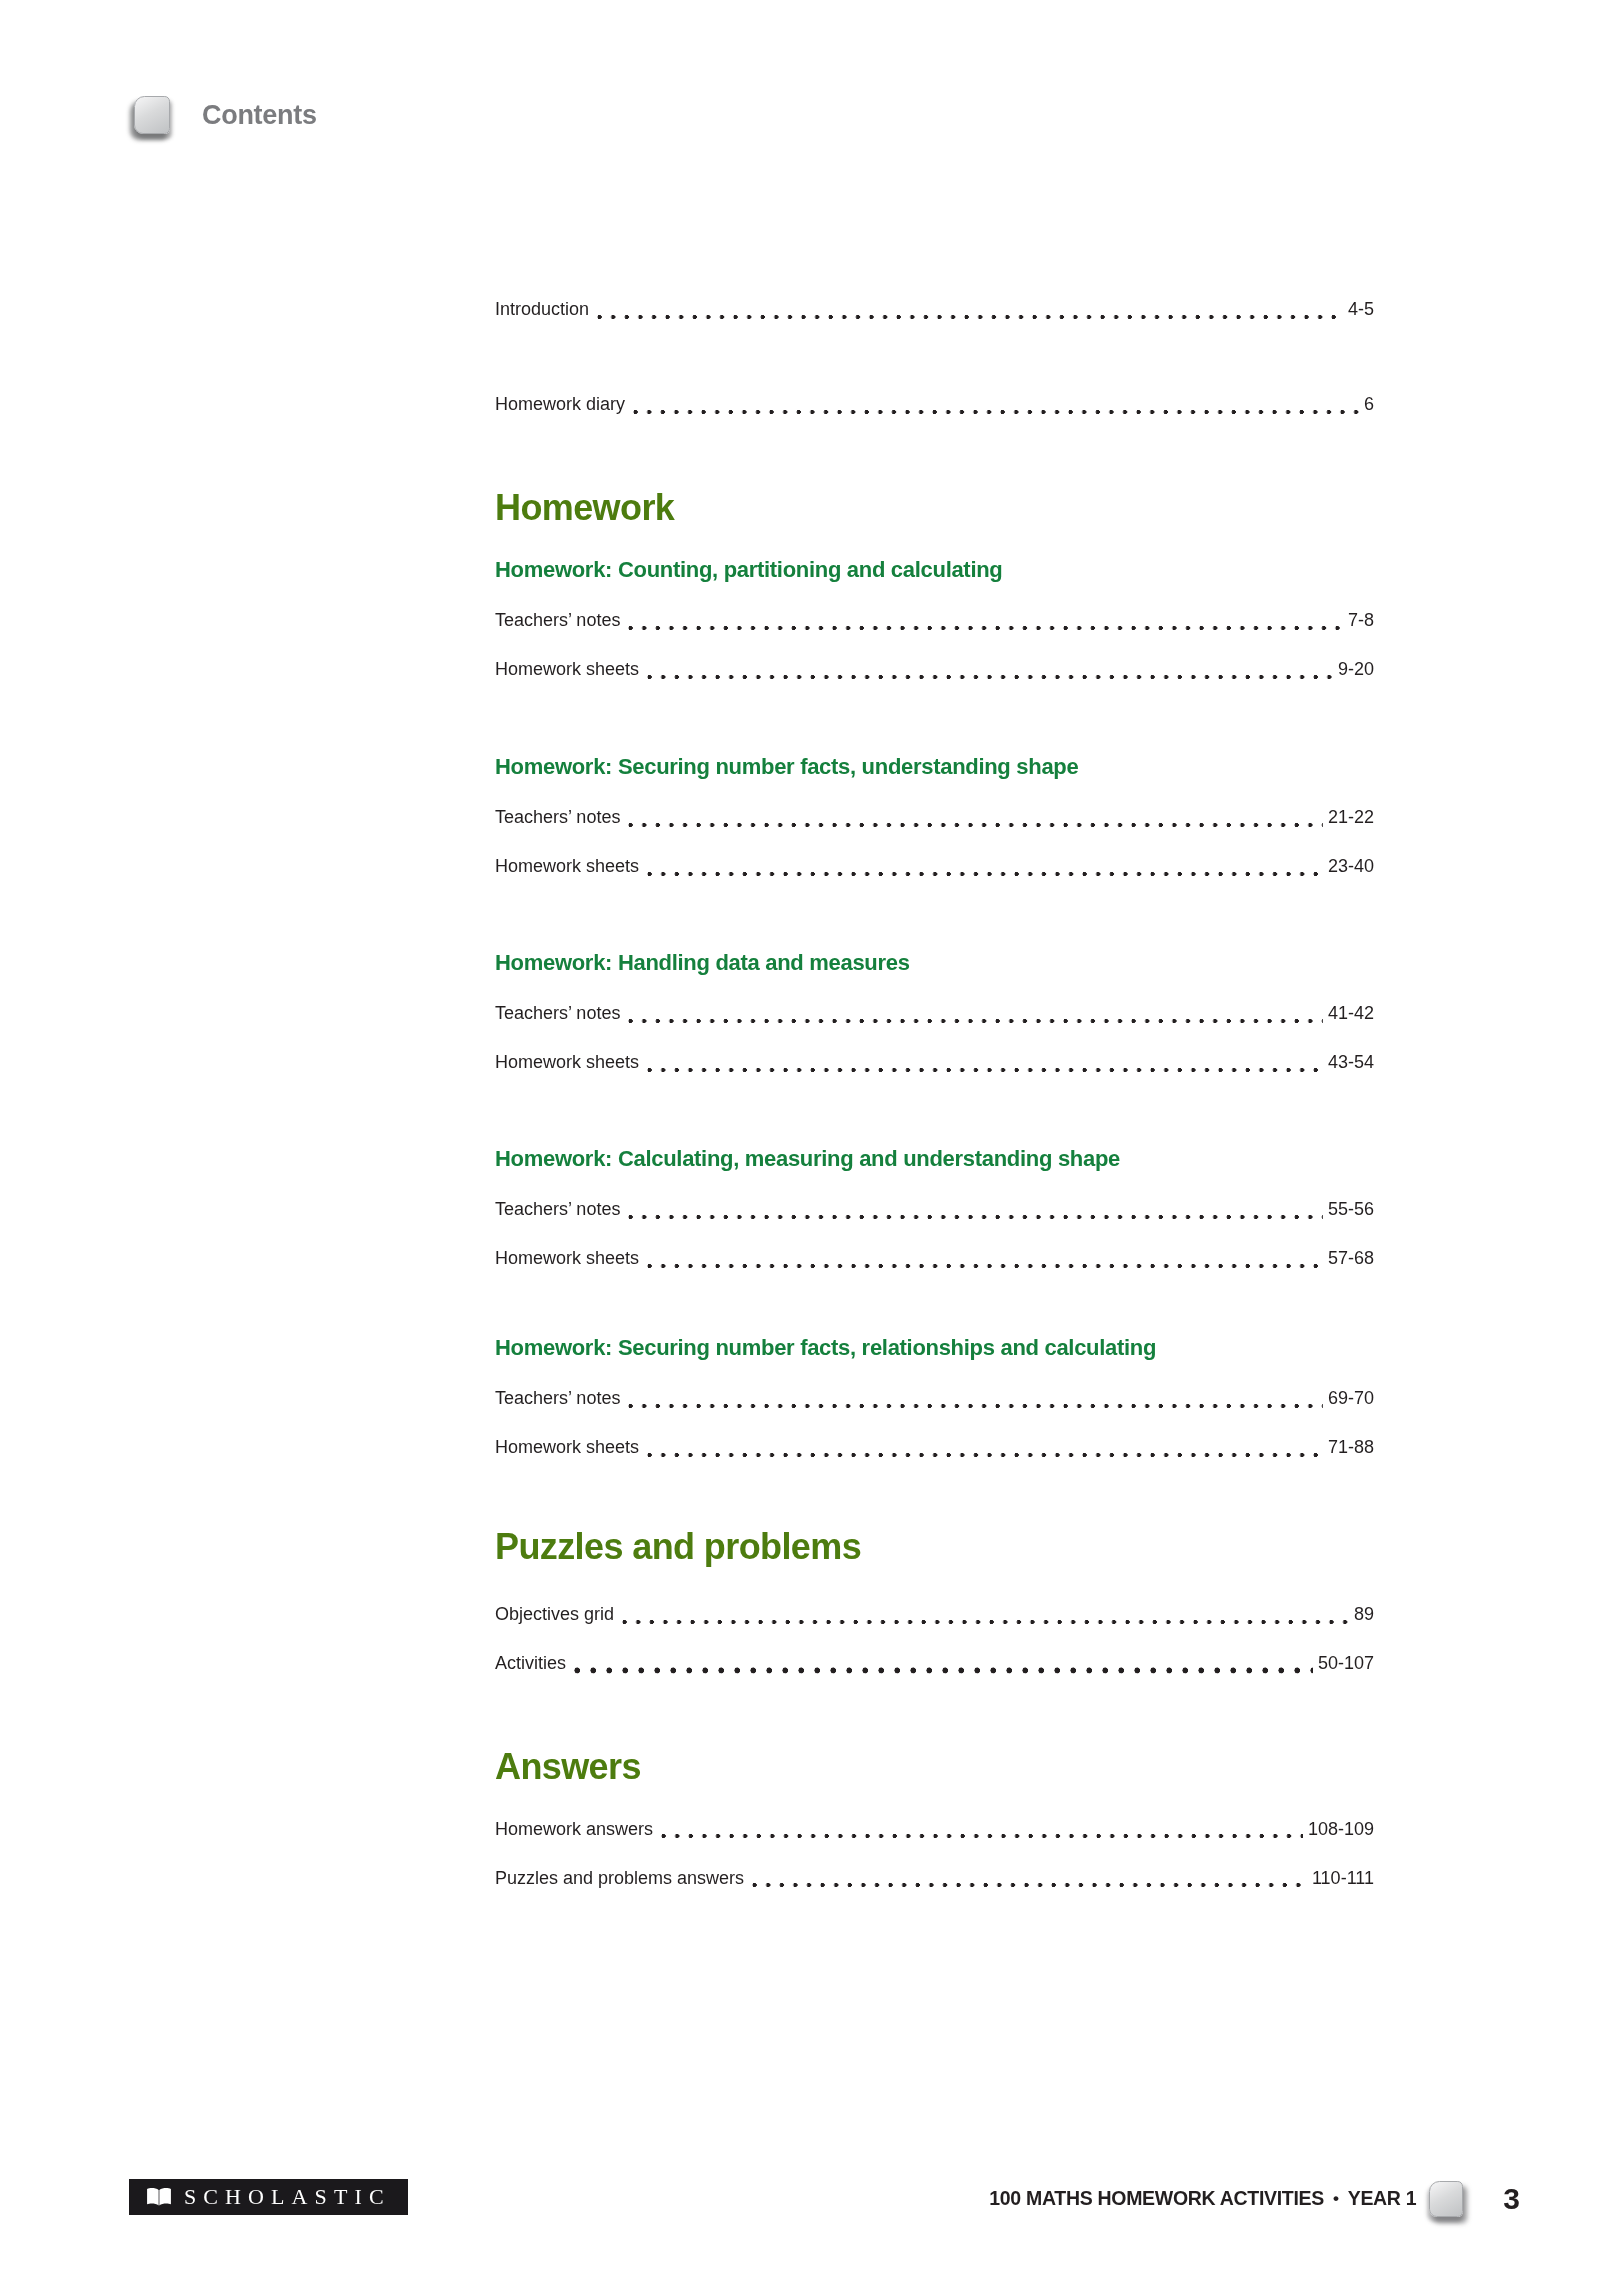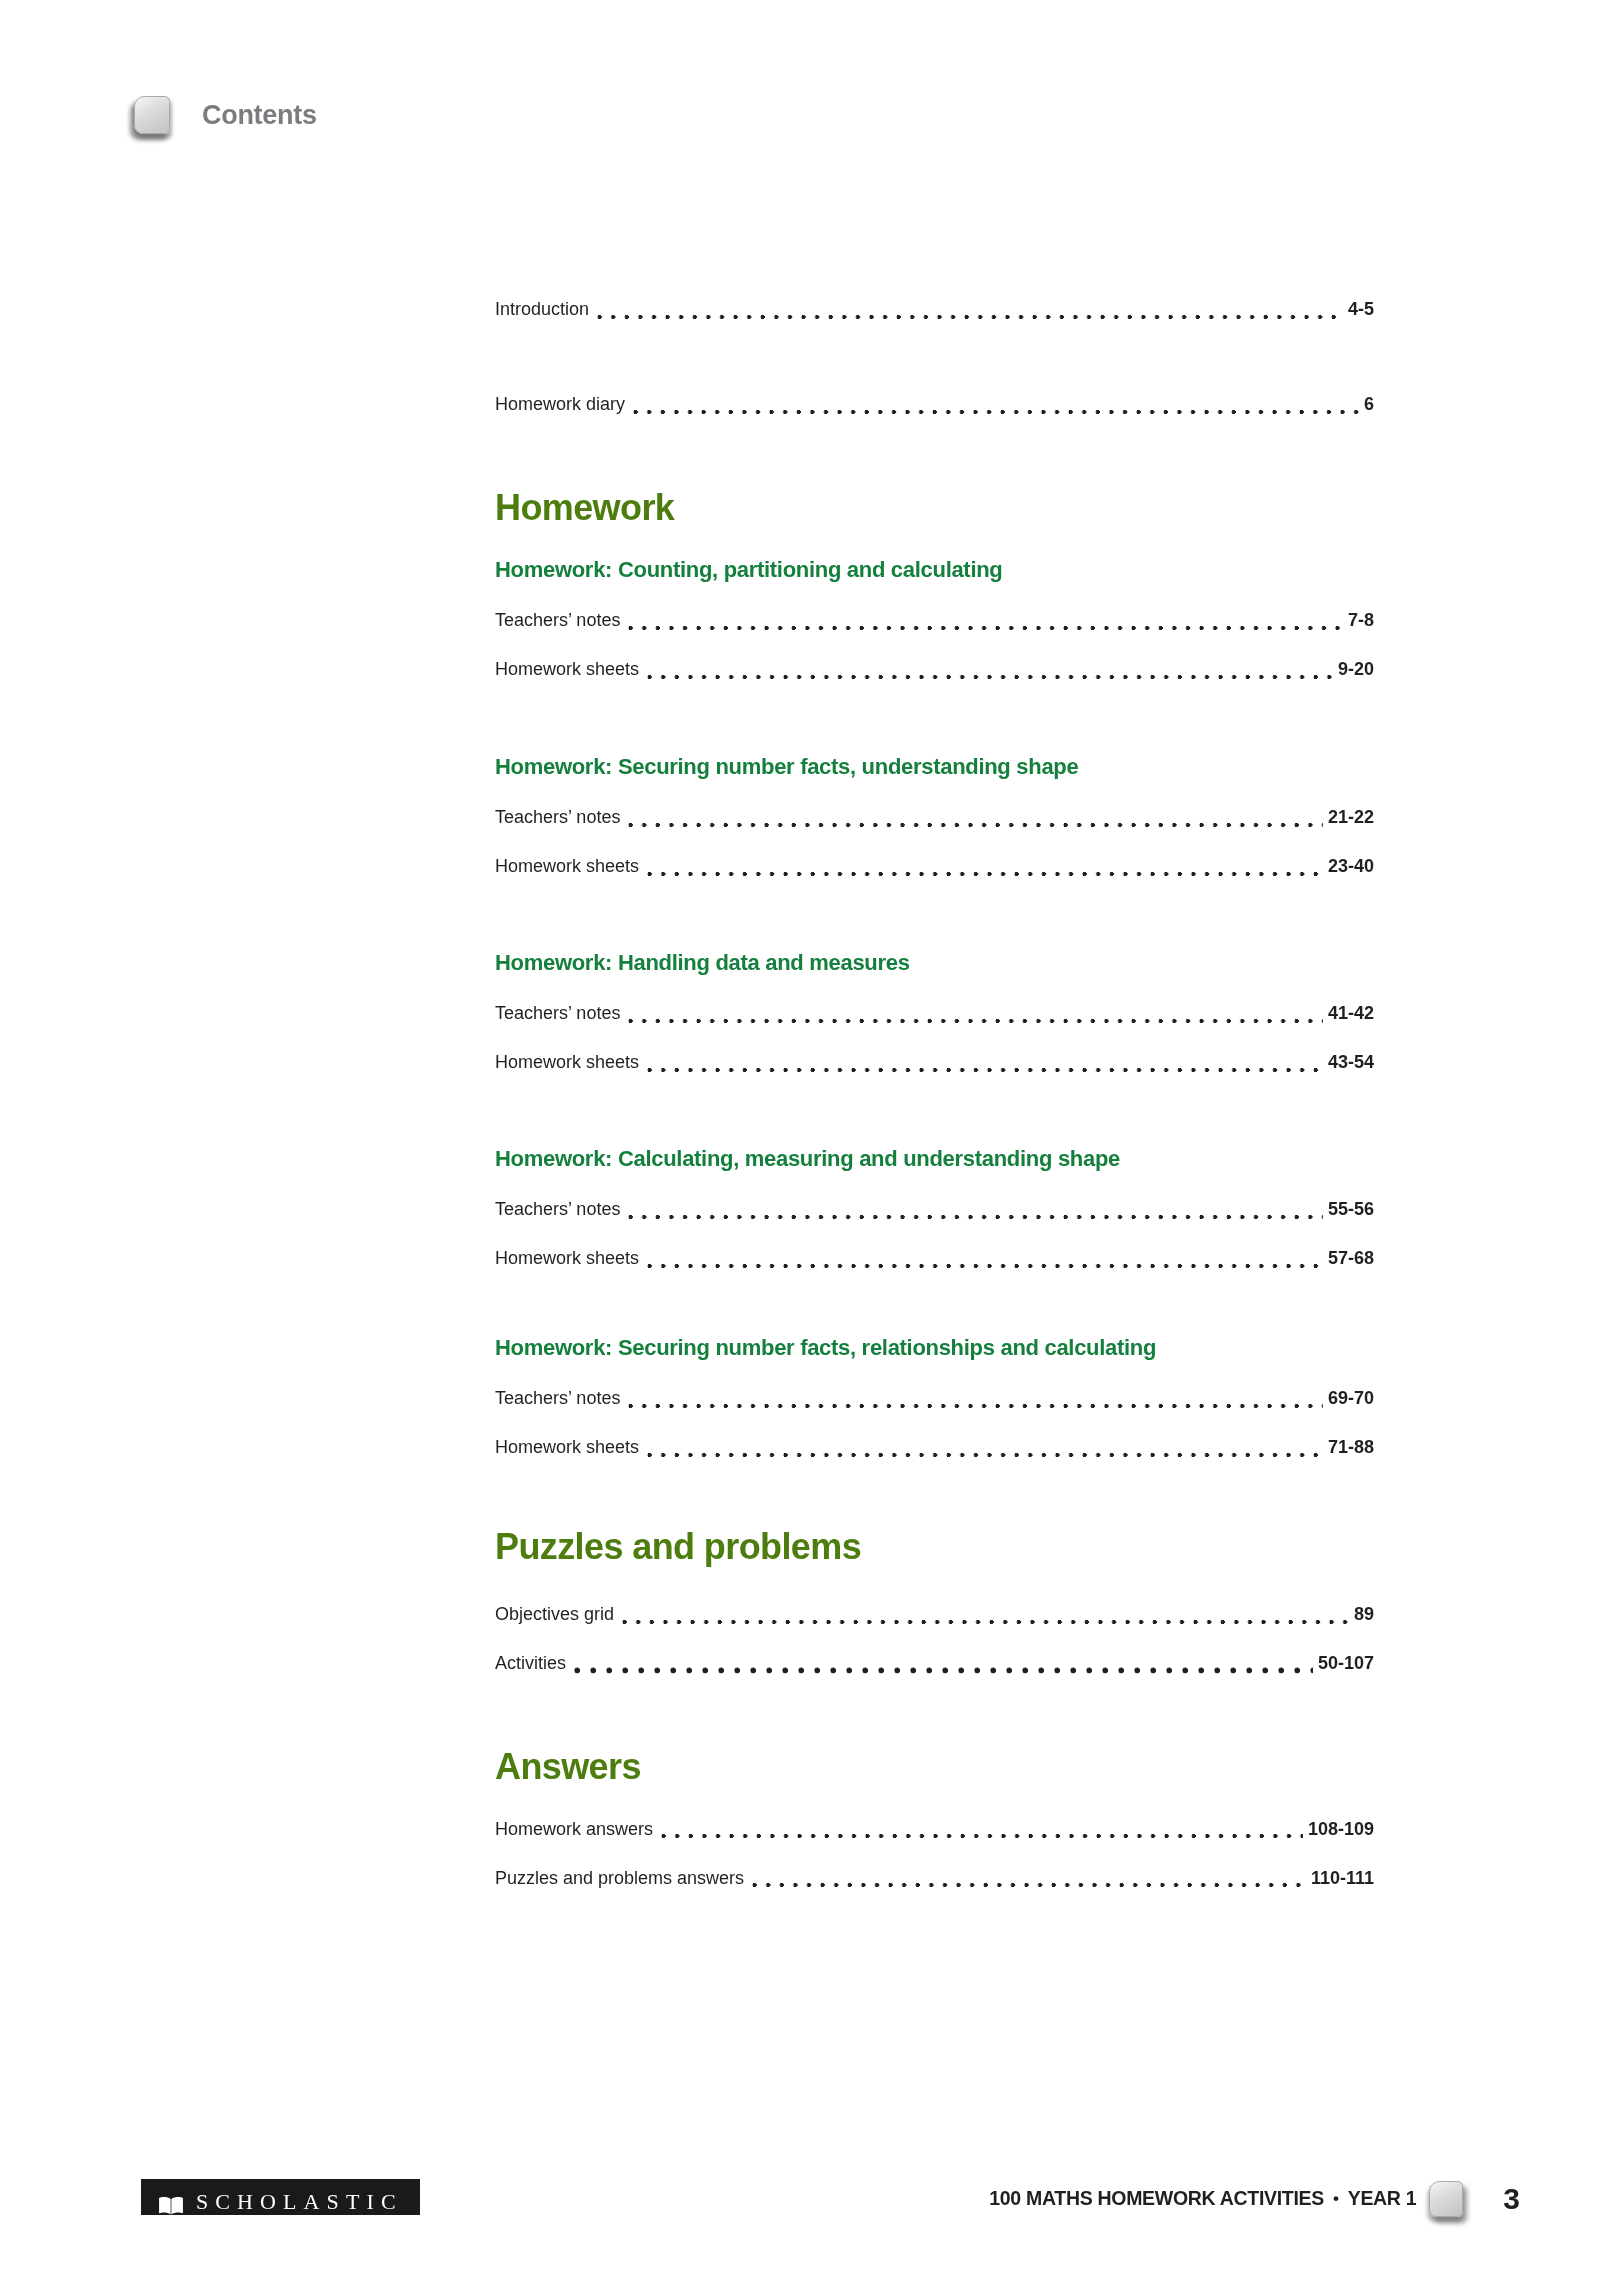--- a/index.html
+++ b/index.html
@@ -38,21 +38,21 @@
   .toc {
     position: absolute; left: 495px; top: 0;
     width: 879px;
   }
   .toc-row {
     display: flex; align-items: flex-end;
     font-size: 18px; line-height: 29px; height: 29px;
     white-space: nowrap;
   }
   .toc-row .label { flex: 0 0 auto; }
-  .toc-row .pages { flex: 0 0 auto; font-weight: bold; }
+  .toc-row .pages { flex: 0 0 auto; font-weight: normal; }
   .leader {
     flex: 1 1 auto;
     align-self: flex-end;
     height: 5.8px; margin: 0 5.2px 4.5px 7.8px;
     background-image: radial-gradient(circle at 2.6px 2.9px, #231f20 1.9px, transparent 2.3px);
     background-size: 13.6px 5.8px;
     background-repeat: repeat-x;
   }
   .leader.heavy {
     height: 6.5px; margin-bottom: 3.9px;
@@ -67,24 +67,24 @@
   }
   .group-title {
     margin: 0;
     font-size: 22px; line-height: 29px; height: 29px;
     font-weight: bold; color: #15803d; letter-spacing: -0.3px;
     white-space: nowrap;
   }
 
   
   .logo {
-    position: absolute; left: 141px; top: 2179px;
+    position: absolute; left: 129px; top: 2179px;
     width: 279px; height: 36px;
     background: #1b191c;
-    display: flex; align-items: flex-end; justify-content: center;
+    display: flex; align-items: center; justify-content: center;
     gap: 7.8px;
   }
   .logo-text {
     color: #ffffff;
     font-family: "Liberation Serif", serif;
     font-size: 22px; letter-spacing: 7.1px;
     padding-left: 3.9px;
   }
   .footer-right {
     position: absolute; top: 2177px; right: 97px;

